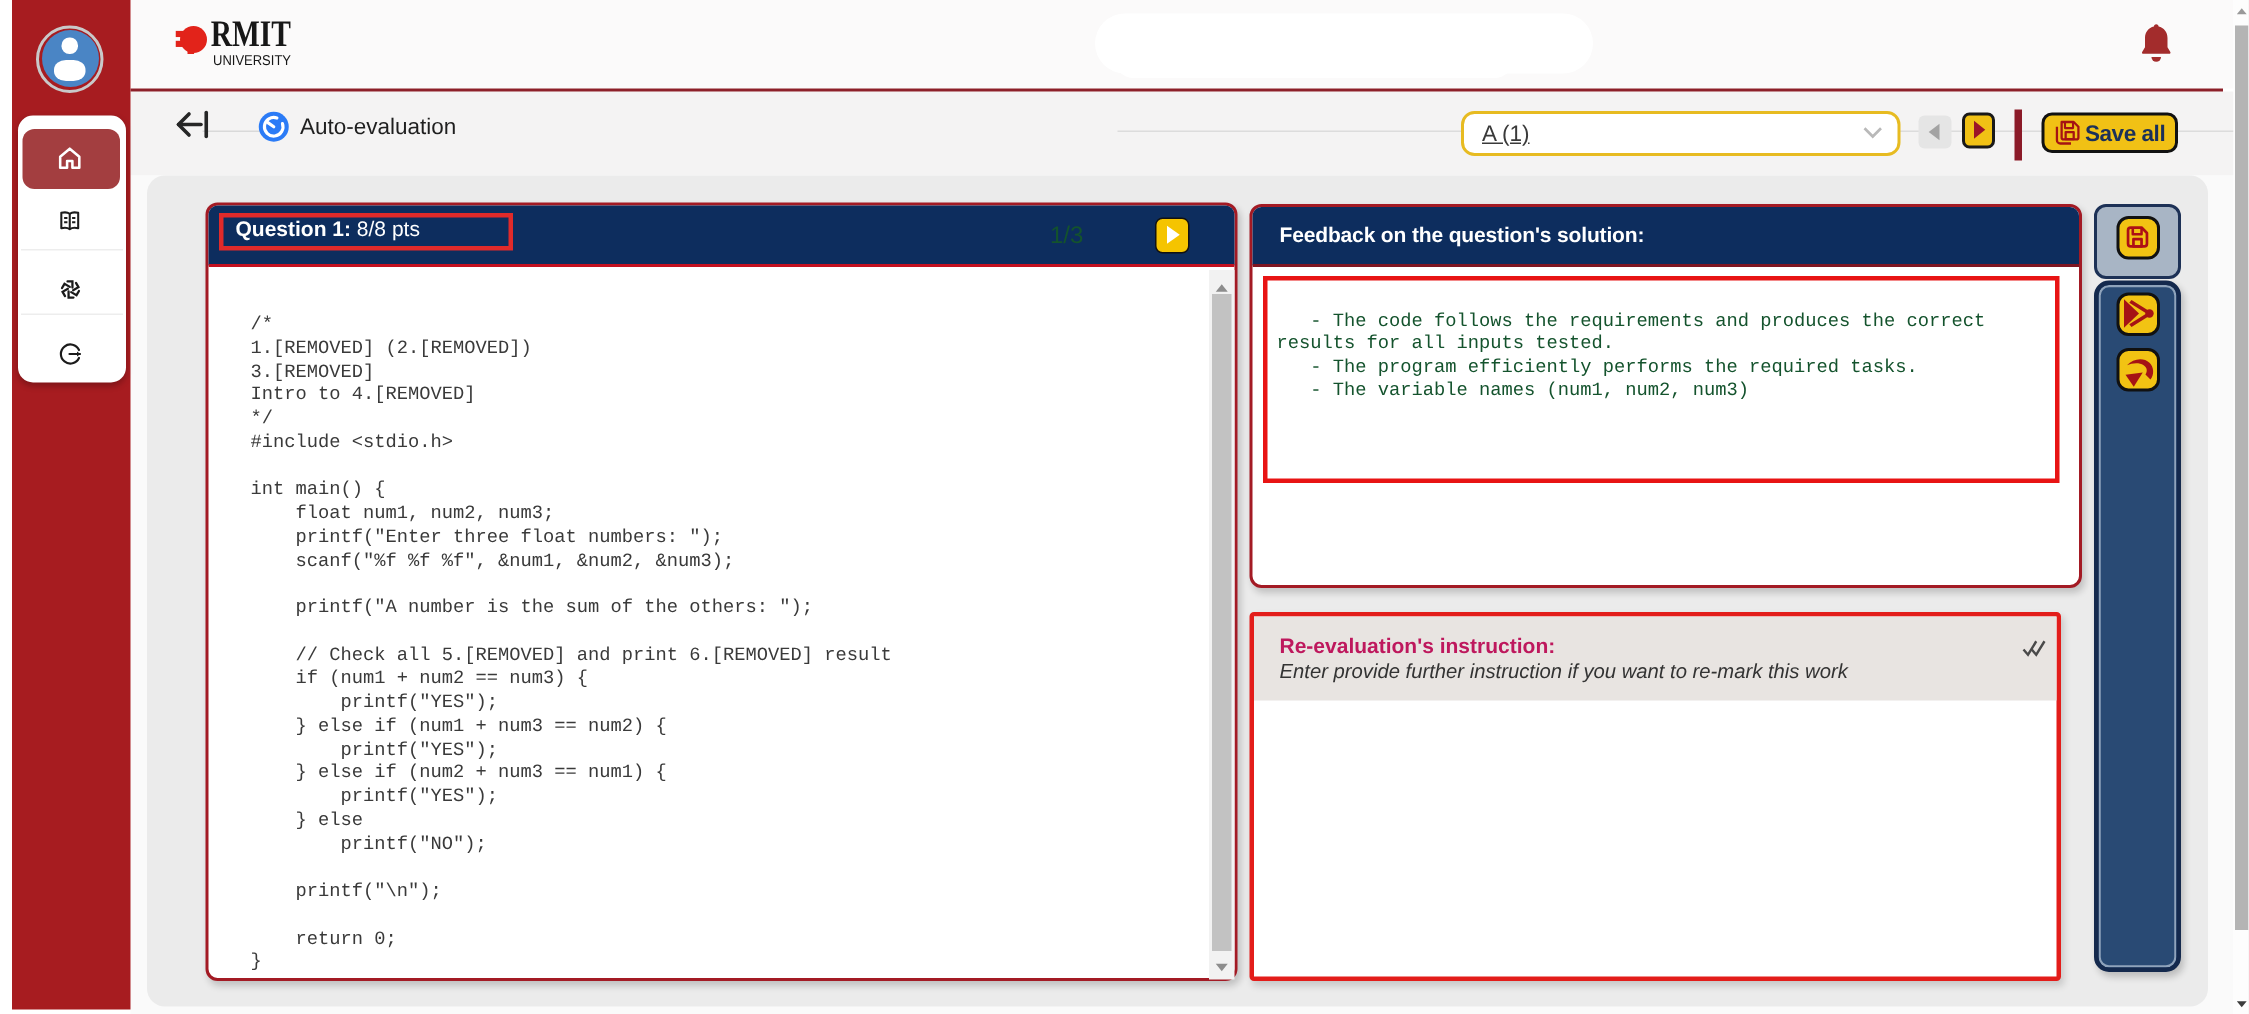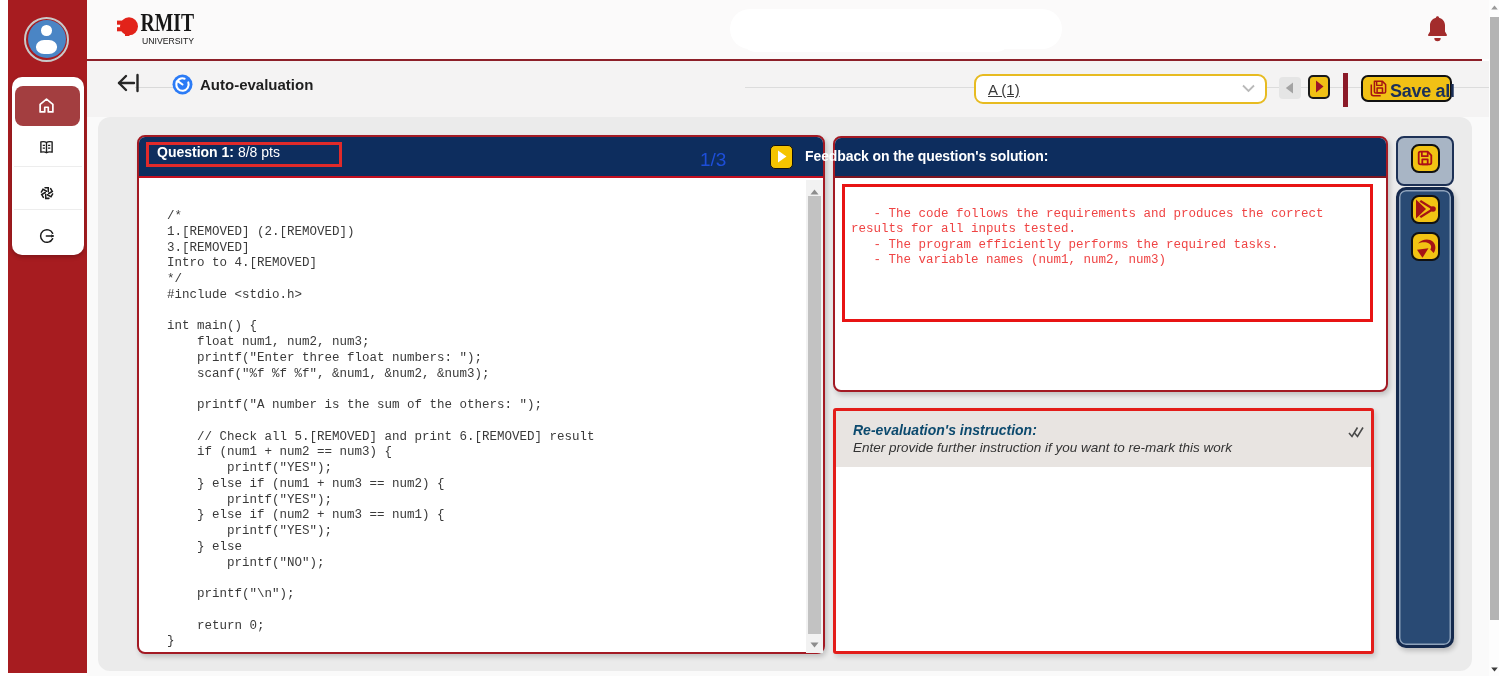--- a/index.html
+++ b/index.html
@@ -88,21 +88,21 @@
     <path d="M12 6 L5 13 L12 20"></path>
     <path d="M23.5 5 V21"></path>
   </g>
 </svg>
 
 <svg class="abs" style="left:172px;top:73.5px;" width="21" height="21" viewBox="0 0 21 21">
   <circle cx="10.5" cy="10.5" r="10" fill="#2b7bf6"></circle>
   <path d="M12.6 4.7 A 6.2 6.2 0 1 0 16.3 8.4" fill="none" stroke="#fff" stroke-width="2.1" stroke-linecap="round"></path>
   <path d="M10.5 10.5 L6.1 7.4" stroke="#fff" stroke-width="2.1" stroke-linecap="round"></path>
 </svg>
-<div class="abs" style="left:200px;top:75.5px;font-size:15px;font-weight:bold;color:#1f1f1f;">Auto-evaluation</div>
+<div class="abs" style="left:200px;top:75.5px;font-size:15px;font-weight:normal;color:#1f1f1f;">Auto-evaluation</div>
 
 <div class="abs" style="left:974px;top:74px;width:293px;height:30px;background:#fff;border:2px solid #e7bb21;border-radius:9px;box-sizing:border-box;"></div>
 <div class="abs" style="left:988px;top:81px;font-size:15px;color:#3a3a3a;text-decoration:underline;">A (1)</div>
 <svg class="abs" style="left:1242px;top:84px;" width="13" height="9" viewBox="0 0 13 9" fill="none" stroke="#b9b9b9" stroke-width="1.8">
     <path d="M1 1.5 L6.5 7 L12 1.5"></path>
   </svg>
 
 <div class="abs" style="left:1279px;top:76.5px;width:21.5px;height:22.5px;background:#e5e5e5;border-radius:4px;"></div>
 <svg class="abs" style="left:1284.5px;top:81.5px;" width="9" height="12" viewBox="0 0 9 12">
     <path d="M8 0.5 V11.5 L0.8 6 Z" fill="#a3a3a3"></path>
@@ -114,29 +114,29 @@
 
 <div class="abs" style="left:1343px;top:73px;width:4.5px;height:34px;background:#8b1a28;"></div>
 
 <div class="abs" style="left:1361px;top:74.5px;width:91px;height:27.5px;background:#f1c115;border:2px solid #111;border-radius:7px;box-sizing:border-box;"></div>
 <svg class="abs" style="left:1369px;top:79.5px;" width="18" height="17" viewBox="0 0 20 19" fill="none" stroke="#a51313" stroke-width="1.7" stroke-linejoin="round">
   <path d="M6 1.5 H15 L18.5 5 V13 a1.5 1.5 0 0 1 -1.5 1.5 H7.5 a1.5 1.5 0 0 1 -1.5 -1.5 Z"></path>
   <path d="M8.5 1.8 V6 H14.5 V1.8" stroke-width="1.6"></path>
   <rect x="9" y="9" width="6" height="5.3"></rect>
   <path d="M2.5 5 V15 a2.5 2.5 0 0 0 2.5 2.5 H13"></path>
 </svg>
-<div class="abs" style="left:1390px;top:80.5px;font-size:18px;letter-spacing:-0.3px;font-weight:bold;color:#1b3059;">Save all</div>
+<div class="abs" style="left:1390px;top:80.5px;font-size:15px;letter-spacing:-0.3px;font-weight:bold;color:#1b3059;">Save all</div>
 
 <div class="abs" style="left:97.5px;top:117px;width:1374px;height:554px;background:#ebebeb;border-radius:12px;"></div>
 
 <div class="abs" style="left:136.5px;top:135px;width:688px;height:519px;background:#fff;border:2px solid #a31a24;border-radius:8px;box-sizing:border-box;box-shadow:2px 3px 5px rgba(0,0,0,0.18);"></div>
 <div class="abs" style="left:138.5px;top:137px;width:684px;height:41px;background:#0d2d5e;border-bottom:2px solid #c31020;border-radius:6px 6px 0 0;box-sizing:border-box;"></div>
 <div class="abs" style="left:145.5px;top:142px;width:196px;height:25px;border:3px solid #e02a2a;box-sizing:border-box;"></div>
 <div class="abs" style="left:157px;top:143.5px;font-size:14px;color:#fff;"><b>Question 1:</b> 8/8 pts</div>
-<div class="abs" style="left:700px;top:148.5px;font-size:19px;color:#1d4ed8;">1/3</div>
+<div class="abs" style="left:700px;top:148.5px;font-size:16px;color:#14532d;">1/3</div>
 <div class="abs" style="left:769.5px;top:144.5px;width:23.5px;height:24px;background:#f5c400;border-radius:5px;border:1px solid #111;box-sizing:border-box;"></div>
 <svg class="abs" style="left:777px;top:150px;" width="10" height="13" viewBox="0 0 10 13">
     <path d="M1 0.5 V12.5 L9.5 6.5 Z" fill="#fff"></path>
   </svg>
 
 <pre class="abs" style="left:167px;top:209.1px;margin:0;font-family:'Liberation Mono',monospace;font-size:12.5px;line-height:15.75px;color:#3a3a3a;">/*
 1.[REMOVED] (2.[REMOVED])
 3.[REMOVED]
 Intro to 4.[REMOVED]
 */
@@ -168,30 +168,30 @@
 <svg class="abs" style="left:810px;top:189px;" width="9" height="6" viewBox="0 0 9 6">
     <path d="M4.5 0.5 L8.5 5.5 H0.5 Z" fill="#8d8d8d"></path>
   </svg>
 <div class="abs" style="left:807.5px;top:196px;width:13.5px;height:438px;background:#c2c2c2;"></div>
 <svg class="abs" style="left:810px;top:642px;" width="9" height="6" viewBox="0 0 9 6">
     <path d="M4.5 5.5 L8.5 0.5 H0.5 Z" fill="#8d8d8d"></path>
   </svg>
 
 <div class="abs" style="left:833px;top:135.5px;width:555px;height:256.5px;background:#fff;border:2px solid #a31a24;border-radius:8px;box-sizing:border-box;box-shadow:2px 3px 5px rgba(0,0,0,0.18);"></div>
 <div class="abs" style="left:835px;top:137.5px;width:551px;height:38.5px;background:#0d2d5e;border-bottom:2px solid #7e1622;border-radius:6px 6px 0 0;"></div>
-<div class="abs" style="left:805px;top:148px;font-size:14px;letter-spacing:-0.1px;font-weight:bold;color:#fff;">Feedback on the question's solution:</div>
+<div class="abs" style="left:853px;top:148px;font-size:14px;letter-spacing:-0.1px;font-weight:bold;color:#fff;">Feedback on the question's solution:</div>
 <div class="abs" style="left:842px;top:184px;width:530.5px;height:138px;border:3px solid #e81414;box-sizing:border-box;background:#fff;"></div>
-<pre class="abs" style="left:851px;top:206.7px;margin:0;font-family:'Liberation Mono',monospace;font-size:12.5px;line-height:15.6px;color:#ef4444;">   - The code follows the requirements and produces the correct
+<pre class="abs" style="left:851px;top:206.7px;margin:0;font-family:'Liberation Mono',monospace;font-size:12.5px;line-height:15.6px;color:#14532d;">   - The code follows the requirements and produces the correct
 results for all inputs tested.
    - The program efficiently performs the required tasks.
    - The variable names (num1, num2, num3)</pre>
 
 <div class="abs" style="left:833px;top:408px;width:541px;height:246px;background:#fff;border:3px solid #e31d1a;border-radius:3px;box-sizing:border-box;box-shadow:2px 3px 5px rgba(0,0,0,0.15);"></div>
 <div class="abs" style="left:836px;top:411px;width:535px;height:56px;background:#e8e4e1;"></div>
-<div class="abs" style="left:853px;top:422px;font-size:14px;font-weight:bold;font-style:italic;color:#0c4a6e;">Re-evaluation's instruction:</div>
+<div class="abs" style="left:853px;top:422px;font-size:14px;font-weight:bold;color:#be185d;">Re-evaluation's instruction:</div>
 <div class="abs" style="left:853px;top:440px;font-size:13.5px;font-style:italic;color:#333;">Enter provide further instruction if you want to re-mark this work</div>
 <svg class="abs" style="left:1348px;top:426px;" width="16" height="13" viewBox="0 0 16 13" fill="none" stroke="#4a4a4a" stroke-width="1.6">
   <path d="M1 7 L4 10.5 L9.5 1.5"></path>
   <path d="M6.5 7 L9.5 10.5 L15 1.5"></path>
 </svg>
 
 <div class="abs" style="left:1396px;top:135.5px;width:58px;height:50px;background:#a8b5c5;border:2.5px solid #1d3156;border-radius:8px;box-sizing:border-box;"></div>
 <div class="abs" style="left:1396px;top:186.5px;width:58px;height:461px;background:#294a74;border:3px solid #14294d;border-radius:10px;box-sizing:border-box;box-shadow:inset 0 0 0 1.5px #8fa3bb, 2px 3px 5px rgba(0,0,0,0.2);"></div>
 
 <div class="abs" style="left:1410.5px;top:143.5px;width:29px;height:29px;background:#f2c313;border:2.5px solid #111;border-radius:8px;box-sizing:border-box;"></div>

